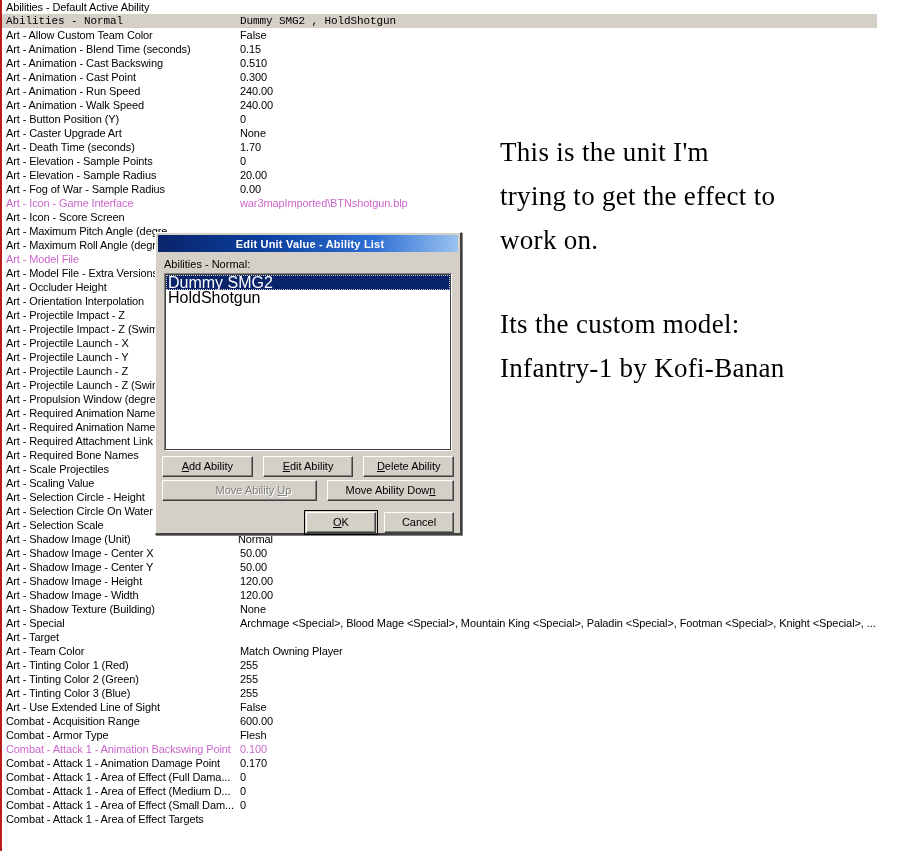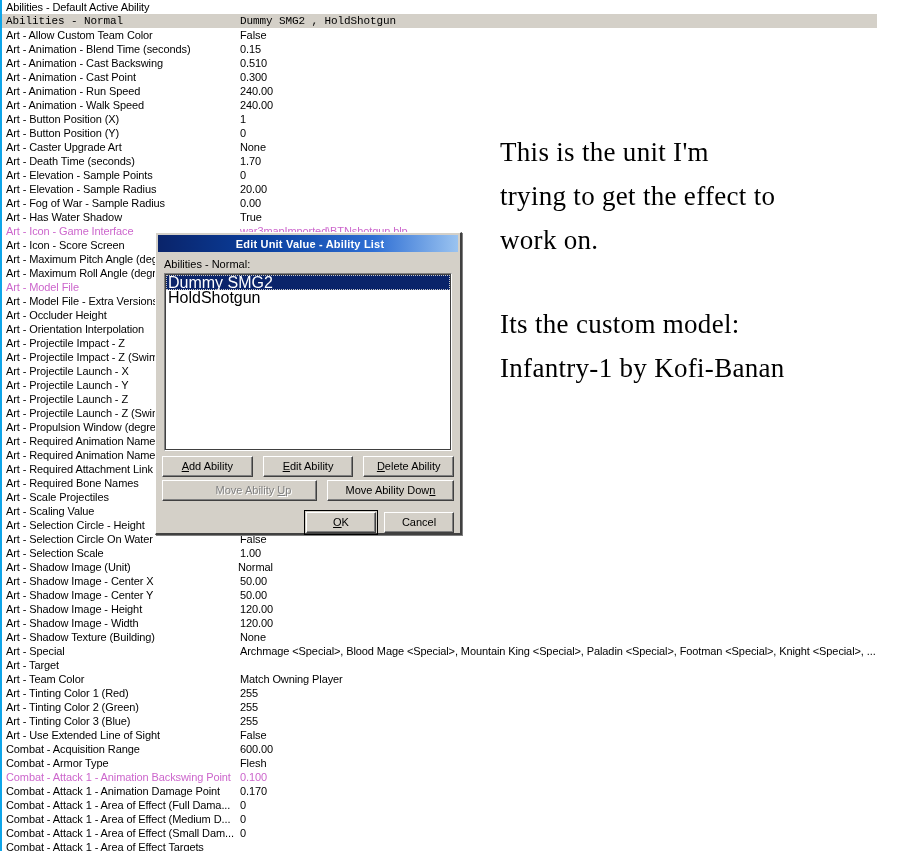--- a/index.html
+++ b/index.html
@@ -20,21 +20,21 @@
   }
 
   
   #prop-grid {
     position: absolute;
     left: 0;
     top: 0;
     width: 909px;
     height: 851px;
     background: #ffffff;
-    border-left: 2px solid #0ea5e9;
+    border-left: 2px solid #b91c1c;
     box-sizing: border-box;
   }
   .prop-row {
     position: relative;
     height: 14px;
     line-height: 14px;
     white-space: nowrap;
     overflow: hidden;
   }
   .prop-row.selected {
@@ -219,24 +219,20 @@
     </div>
     <div class="prop-row">
       <span class="prop-name">Art - Animation - Run Speed</span>
       <span class="prop-value" style="left: 238px;">240.00</span>
     </div>
     <div class="prop-row">
       <span class="prop-name">Art - Animation - Walk Speed</span>
       <span class="prop-value" style="left: 238px;">240.00</span>
     </div>
     <div class="prop-row">
-      <span class="prop-name">Art - Button Position (X)</span>
-      <span class="prop-value" style="left: 238px;">1</span>
-    </div>
-    <div class="prop-row">
       <span class="prop-name">Art - Button Position (Y)</span>
       <span class="prop-value" style="left: 238px;">0</span>
     </div>
     <div class="prop-row">
       <span class="prop-name">Art - Caster Upgrade Art</span>
       <span class="prop-value" style="left: 238px;">None</span>
     </div>
     <div class="prop-row">
       <span class="prop-name">Art - Death Time (seconds)</span>
       <span class="prop-value" style="left: 238px;">1.70</span>
@@ -245,24 +241,20 @@
       <span class="prop-name">Art - Elevation - Sample Points</span>
       <span class="prop-value" style="left: 238px;">0</span>
     </div>
     <div class="prop-row">
       <span class="prop-name">Art - Elevation - Sample Radius</span>
       <span class="prop-value" style="left: 238px;">20.00</span>
     </div>
     <div class="prop-row">
       <span class="prop-name">Art - Fog of War - Sample Radius</span>
       <span class="prop-value" style="left: 238px;">0.00</span>
-    </div>
-    <div class="prop-row">
-      <span class="prop-name">Art - Has Water Shadow</span>
-      <span class="prop-value" style="left: 238px;">True</span>
     </div>
     <div class="prop-row magenta">
       <span class="prop-name">Art - Icon - Game Interface</span>
       <span class="prop-value" style="left: 238px;">war3mapImported\BTNshotgun.blp</span>
     </div>
     <div class="prop-row">
       <span class="prop-name">Art - Icon - Score Screen</span>
       <span class="prop-value" style="left: 238px;"></span>
     </div>
     <div class="prop-row">

